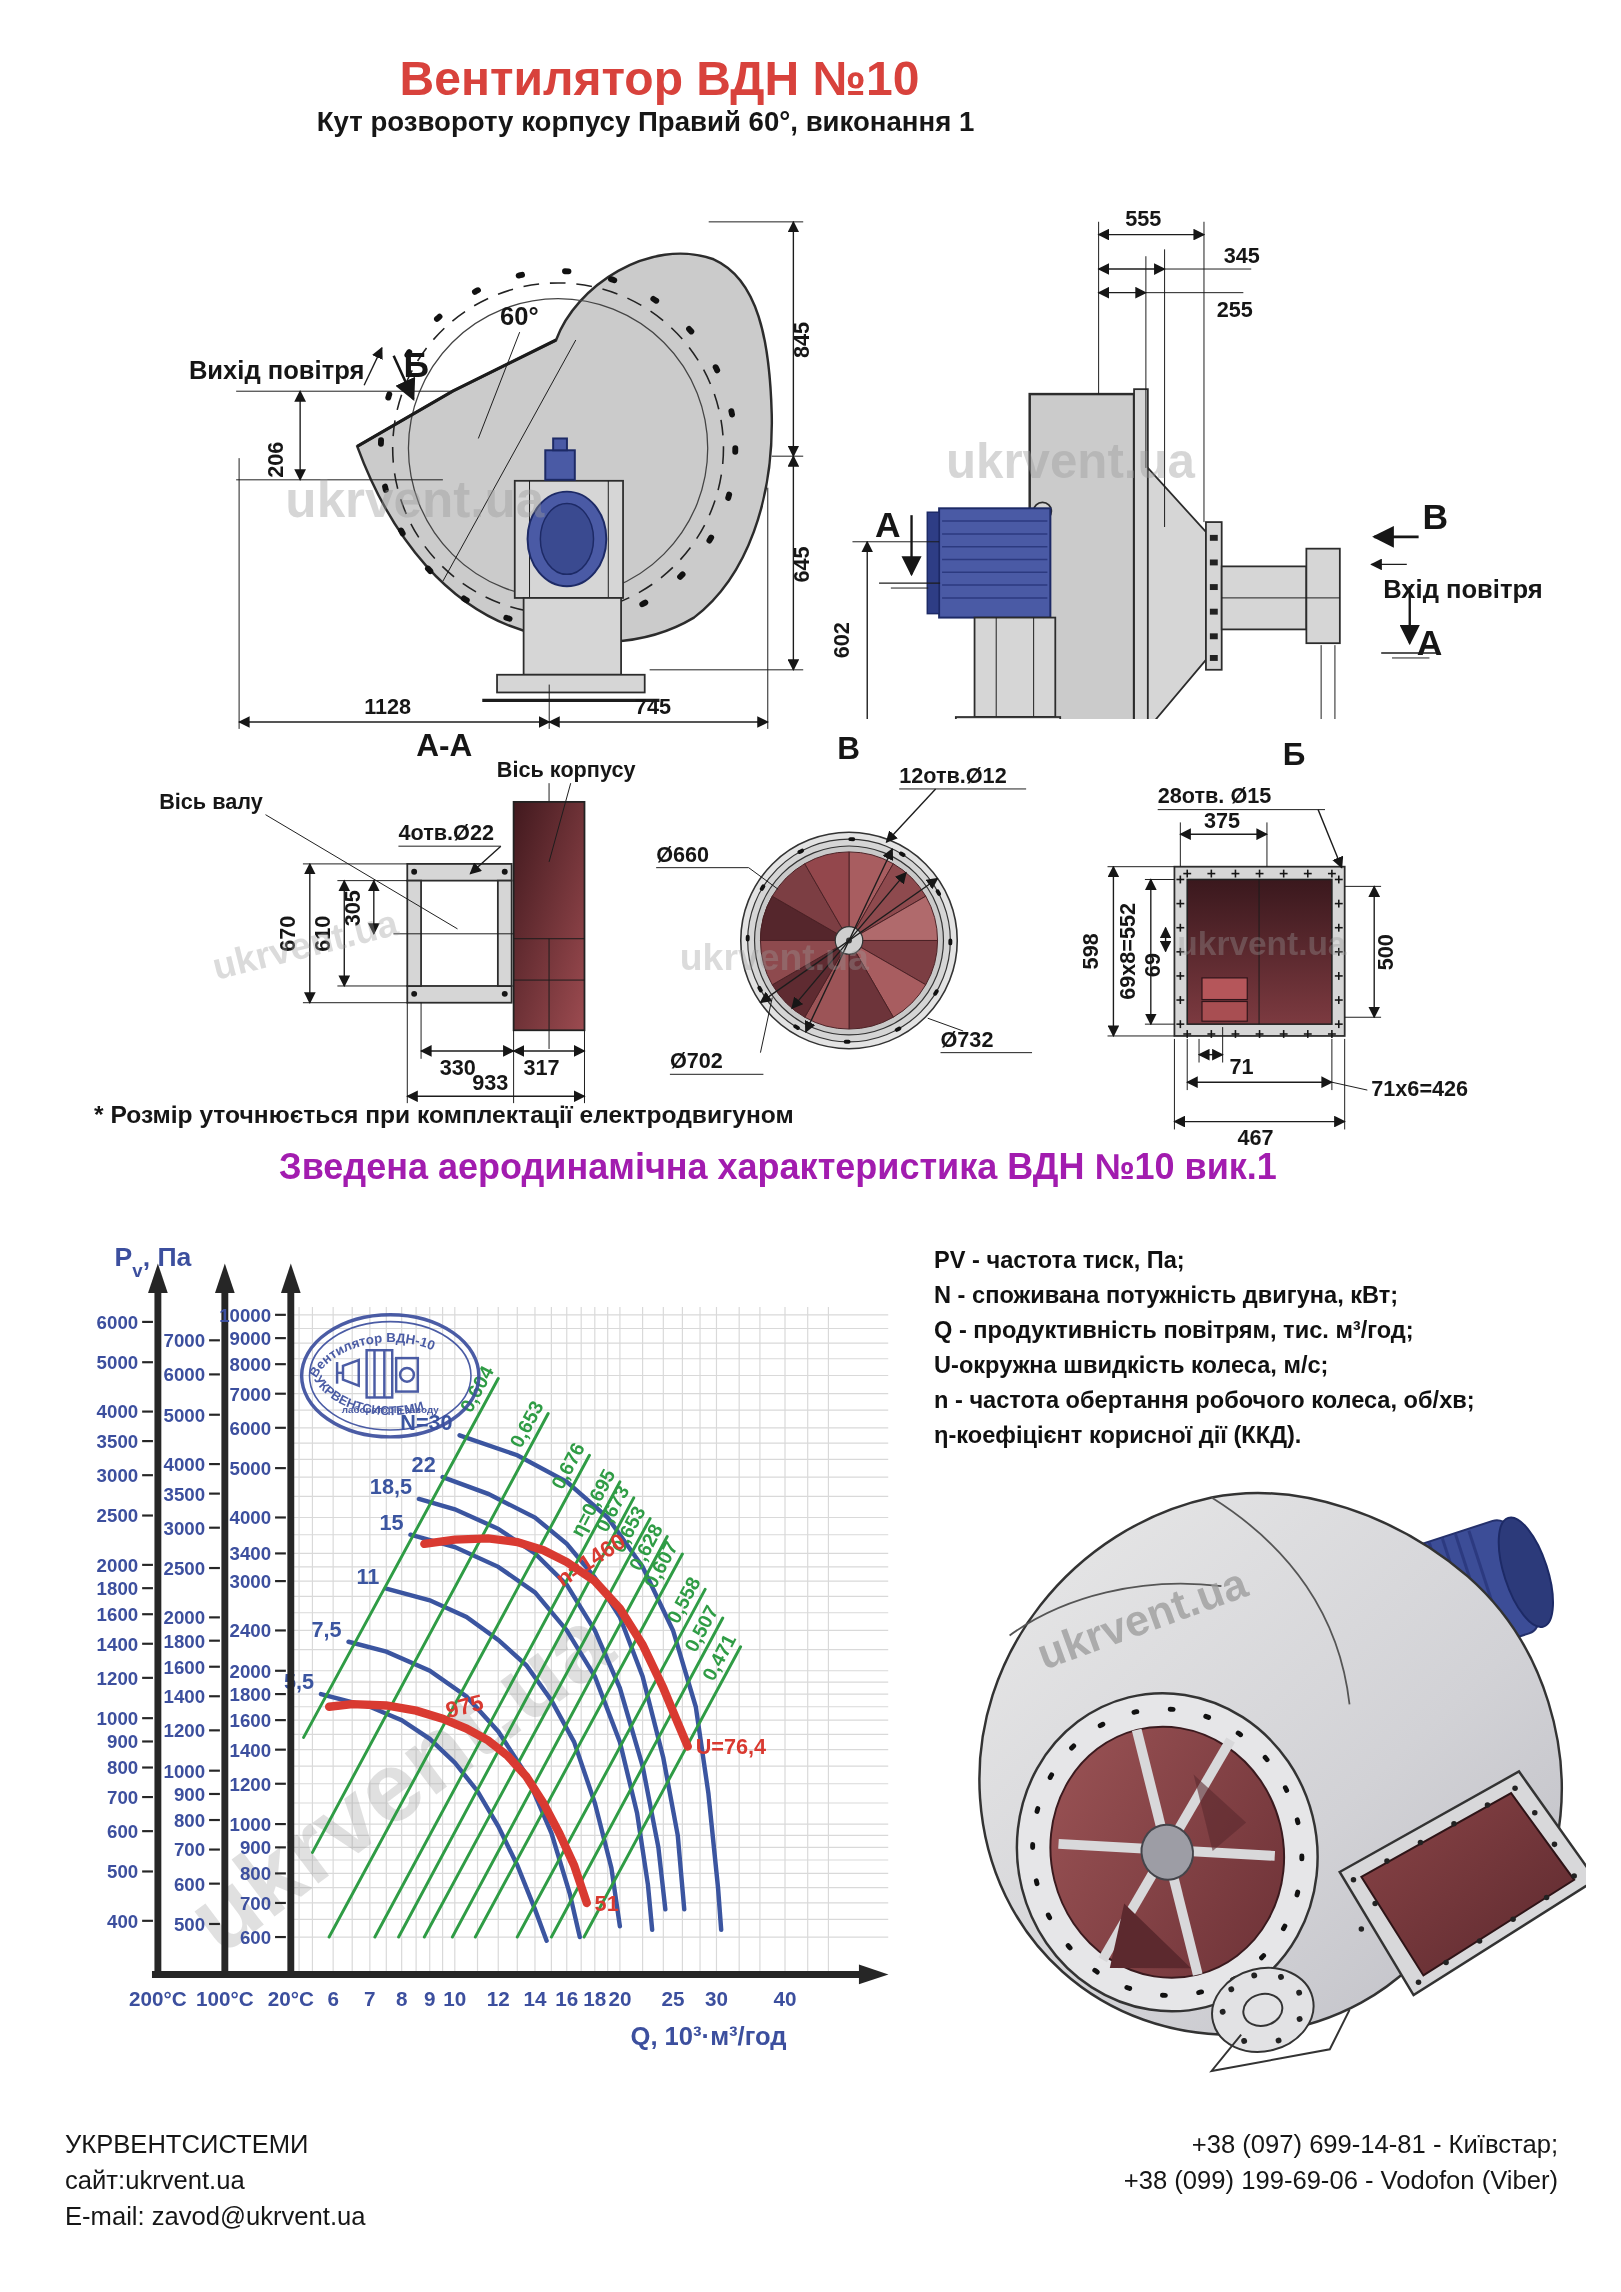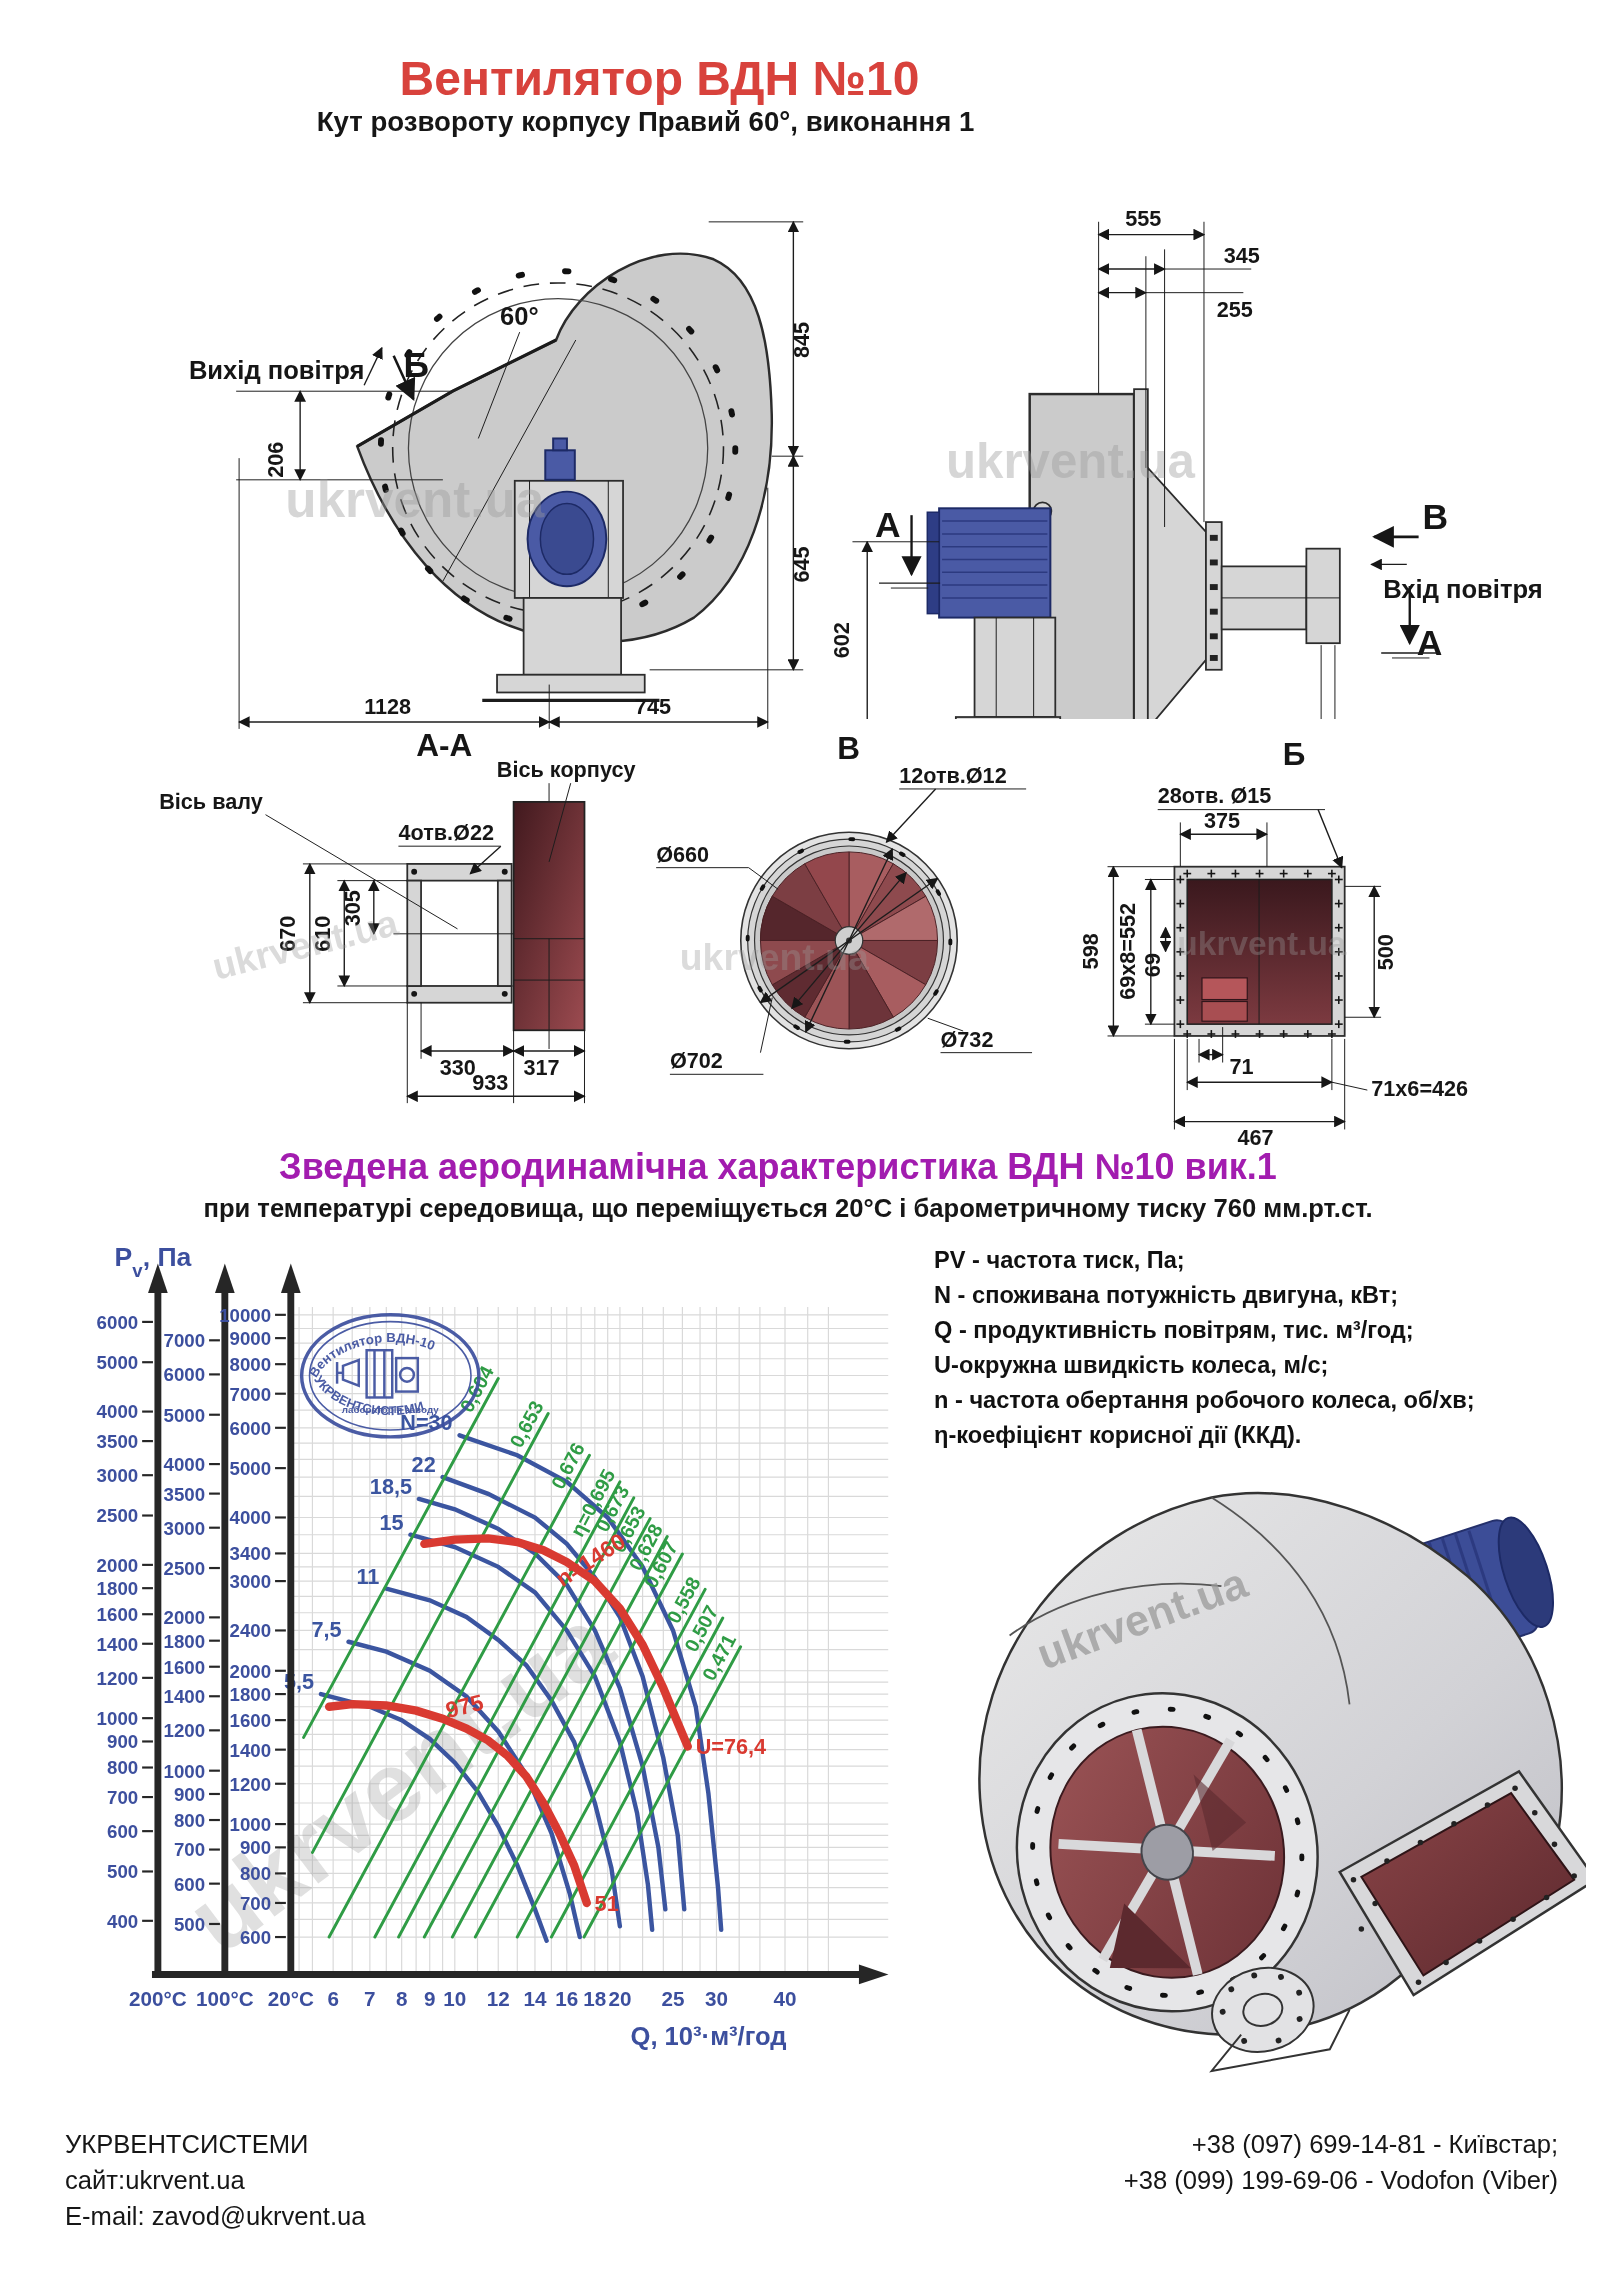--- a/index.html
+++ b/index.html
@@ -352,22 +352,22 @@
     <line x1="125" y1="364" x2="272" y2="364" class="dl" marker-start="url(#arr)" marker-end="url(#arr)"></line>
     <line x1="272" y1="364" x2="308" y2="372" class="thin"></line>
     <text class="dt" x="312" y="378">71х6=426</text>
     <line x1="112" y1="320" x2="112" y2="412" class="thin"></line>
       <line x1="285" y1="320" x2="285" y2="412" class="thin"></line>
     <line x1="112" y1="404" x2="285" y2="404" class="dl" marker-start="url(#arr)" marker-end="url(#arr)"></line>
     <text class="dt" x="176" y="428">467</text>
     <text class="wm" x="115" y="235" font-size="34" opacity="0.35">ukrvent.ua</text>
   </svg>
 
+  <div class="abs footnote">* Розмір уточнюється при комплектації електродвигуном</div>
   <div class="abs sec-title">Зведена аеродинамічна характеристика ВДН №10 вик.1</div>
-  <div class="abs sec-sub">при температурі середовища, що переміщується 20°С і барометричному тиску 760 мм.рт.ст.</div>
 
   <div class="abs legend">
     <div>PV - частота тиск, Па;</div>
     <div>N - споживана потужність двигуна, кВт;</div>
     <div>Q - продуктивність повітрям, тис. м³/год;</div>
     <div>U-окружна швидкість колеса, м/с;</div>
     <div>n - частота обертання робочого колеса, об/хв;</div>
     <div>η-коефіцієнт корисної дії (ККД).</div>
   </div>
 

